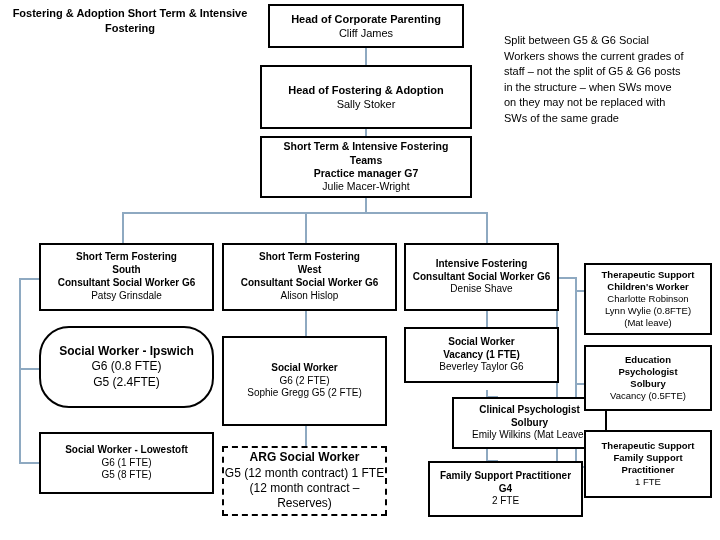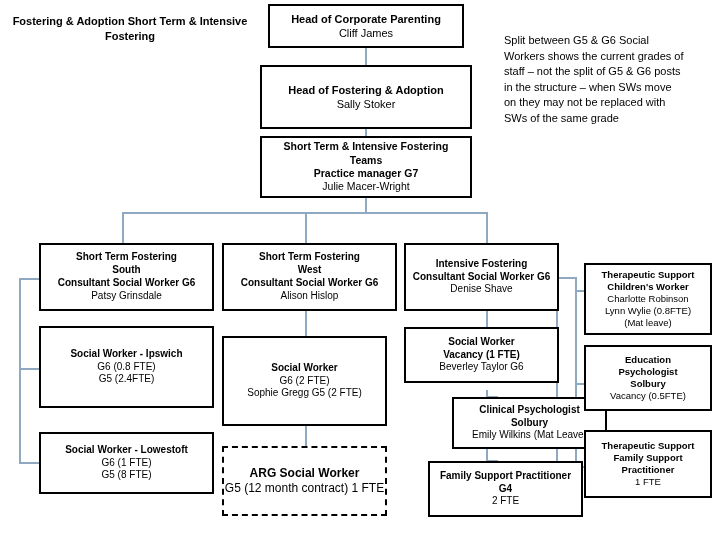--- a/index.html
+++ b/index.html
@@ -33,21 +33,20 @@
   }
   .box .ln { display: block; width: 100%; }
   .bold { font-weight: bold; }
   .title-note {
     position: absolute;
     text-align: center;
     font-weight: bold;
     color: #000000;
     line-height: 1.35;
     z-index: 6;
-    margin-top: 8px;
   }
   .side-note {
     position: absolute;
     color: #000000;
     line-height: 1.42;
     z-index: 6;
   }
   .conn {
     position: absolute;
     background: #8EA9C1;
@@ -131,41 +130,42 @@
     <span class="ln bold">Consultant Social Worker G6</span>
     <span class="ln">Alison Hislop</span>
   </div>
 
   <div class="box" style="left:404px; top:243px; width:155px; height:68px; font-size:10px;">
     <span class="ln bold">Intensive Fostering</span>
     <span class="ln bold">Consultant Social Worker G6</span>
     <span class="ln">Denise Shave</span>
   </div>
 
-  <div class="box" style="left:39px; top:326px; width:175px; height:82px; font-size:10px;">
+  <div class="box" style="left:39px; top:326px; width:175px; height:82px; font-size:12px;border-radius:30px;">
     <span class="ln bold">Social Worker - Ipswich</span>
     <span class="ln">G6 (0.8 FTE)</span>
     <span class="ln">G5 (2.4FTE)</span>
   </div>
 
   <div class="box" style="left:39px; top:432px; width:175px; height:62px; font-size:10px;">
     <span class="ln bold">Social Worker - Lowestoft</span>
     <span class="ln">G6 (1 FTE)</span>
     <span class="ln">G5 (8 FTE)</span>
   </div>
 
   <div class="box" style="left:222px; top:336px; width:165px; height:90px; font-size:10px;">
     <span class="ln bold">Social Worker</span>
     <span class="ln">G6 (2 FTE)</span>
     <span class="ln">Sophie Gregg G5 (2 FTE)</span>
   </div>
 
   <div class="box dashed" style="left:222px; top:446px; width:165px; height:70px; font-size:12px;">
     <span class="ln bold">ARG Social Worker</span>
     <span class="ln">G5 (12 month contract) 1 FTE</span>
+    <span class="ln">(12 month contract – Reserves)</span>
   </div>
 
   <div class="box" style="left:404px; top:327px; width:155px; height:56px; font-size:10px;">
     <span class="ln bold">Social Worker</span>
     <span class="ln bold">Vacancy (1 FTE)</span>
     <span class="ln">Beverley Taylor G6</span>
   </div>
 
   <div class="box" style="left:404px; top:397px; width:155px; height:52px; font-size:10px;margin-left:48px;">
     <span class="ln bold">Clinical Psychologist</span>

